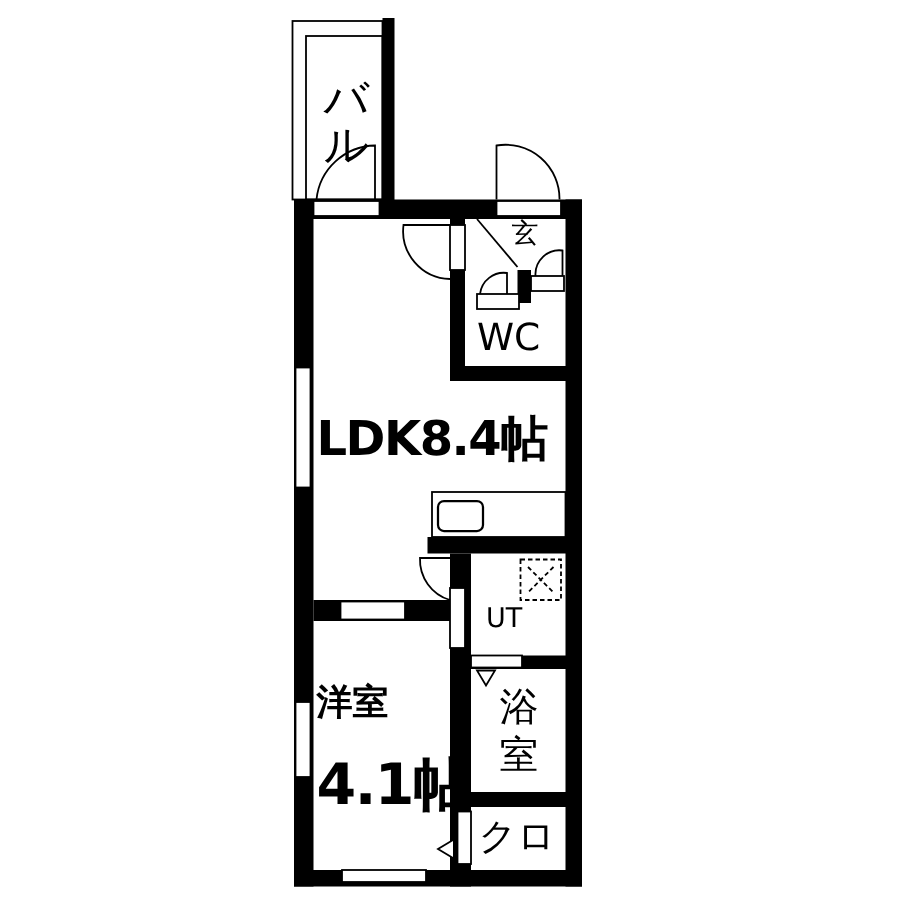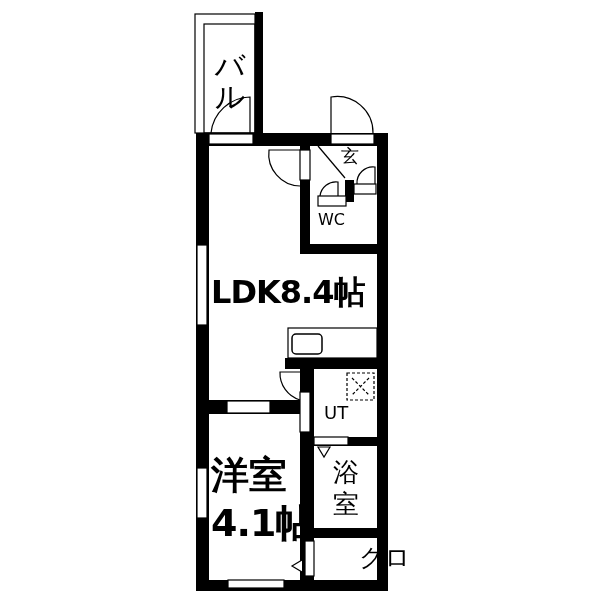--- a/index.html
+++ b/index.html
@@ -83,20 +83,20 @@
   </g>
 
   <g fill="#fff" stroke="#000" stroke-width="1.2">
     <path d="M318 447 L330 447 L324 457 Z"></path>
     <path d="M302 560 L292 566 L302 572"></path>
   </g>
 </svg>
 
 <div class="lbl thin" style="left:215px;top:32px;font-size:30px;writing-mode:vertical-rl;">バル</div>
 <div class="lbl thin" style="left:341px;top:147px;font-size:18px;">玄</div>
-<div class="lbl thin" style="left:318px;top:212px;font-size:16px;">WC</div>
+<div class="lbl thin" style="left:318px;top:212px;font-size:25px;">WC</div>
 <div class="lbl bold" style="left:211px;top:276px;font-size:32px;letter-spacing:-1px;text-align:right;">LDK8.4帖</div>
 <div class="lbl thin" style="left:324px;top:404px;font-size:18px;">UT</div>
 <div class="lbl thin" style="left:333px;top:459px;font-size:26px;">浴</div>
 <div class="lbl thin" style="left:333px;top:491px;font-size:26px;">室</div>
-<div class="lbl bold" style="left:211px;top:456px;font-size:38px;">洋室</div>
+<div class="lbl bold" style="left:211px;top:456px;font-size:24px;">洋室</div>
 <div class="lbl bold" style="left:211px;top:504px;font-size:38px;letter-spacing:-1px;">4.1帖</div>
-<div class="lbl thin" style="left:319px;top:545px;font-size:25px;margin-left:40px;">クロ</div>
+<div class="lbl thin" style="left:319px;top:545px;font-size:25px;">クロ</div>
 
 </body></html>

